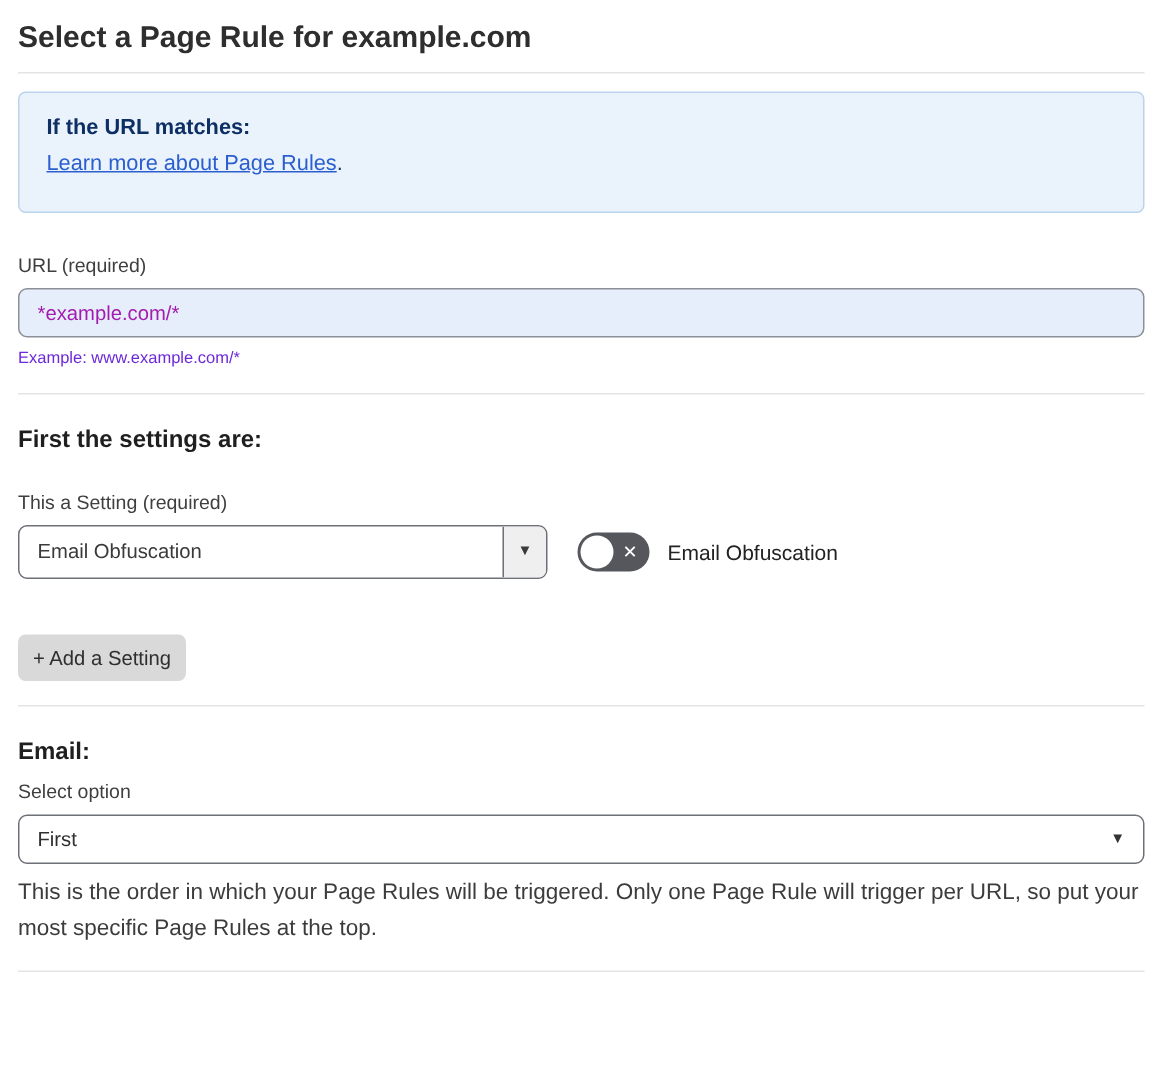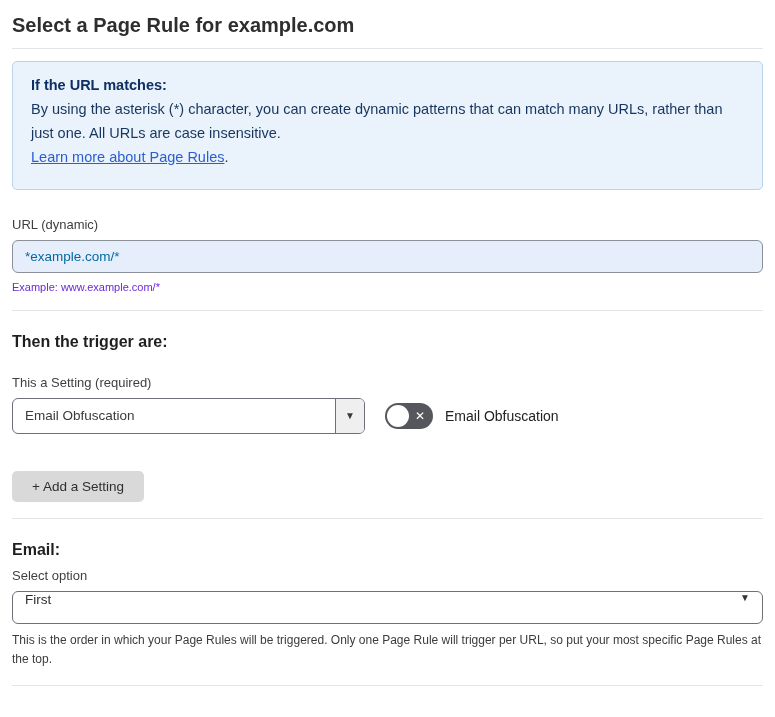--- a/index.html
+++ b/index.html
@@ -56,21 +56,21 @@
   .url-input{
     display:block;
     width:100%;
     height:33px;
     background:var(--input-bg);
     border:1px solid #8a8f98;
     border-radius:6px;
     padding:0 12px;
     font-family:"Liberation Sans", sans-serif;
     font-size:13.5px;
-    color:#0369a1;
+    color:#a21caf;
     outline:none;
   }
   .example-text{
     font-size:11px;
     color:#6d28d9;
     margin:8px 0 17px 0;
   }
   .section-heading{
     font-size:16px;
     font-weight:bold;
@@ -148,76 +148,76 @@
   .toggle-label{
     margin-left:12px;
     font-size:14px;
     color:#222;
   }
   .btn{
     display:inline-flex;
     align-items:center;
     justify-content:center;
     height:31px;
-    padding:0 20px;
+    padding:0 10px;
     border:0;
     border-radius:5px;
     font-family:"Liberation Sans", sans-serif;
     font-size:13.5px;
     cursor:pointer;
   }
   .btn-gray{
     background:var(--gray-button-bg);
     color:#2f2f2f;
   }
   .add-setting{margin:37px 0 16px 0;}
   .order-label{margin-top:9px;}
   .select-box{
     display:flex;
+    align-items:center;
     justify-content:space-between;
     width:100%;
     height:33px;
     border:1px solid #6d7076;
     border-radius:6px;
     background:#fff;
     padding:0 12px;
     font-size:13.5px;
     color:#2f2f2f;
     cursor:pointer;
   }
   .select-caret{font-size:10px;color:#333;}
   .order-desc{
-    font-size:12px;
+    font-size:15px;
     color:#3c3c3c;
     line-height:1.6;
     margin:7px 0 16px 0;
   }
 </style>
 </head>
 <body>
 
 
 
 <h1 class="page-title">Select a Page Rule for example.com</h1>
 
 <hr class="divider">
 
 <div class="info-box">
   <div class="info-heading">If the URL matches:</div>
-  <div class="info-body">By using the asterisk (*) character, you can create dynamic patterns that can match many URLs, rather than just one. All URLs are case insensitive.</div>
   <div><a class="info-link">Learn more about Page Rules</a><span>.</span></div>
 </div>
 
-<label class="field-label">URL (dynamic)</label>
+<label class="field-label">URL (required)</label>
 <input class="url-input" type="text" value="*example.com/*" style="">
 <div class="example-text">Example: www.example.com/*</div>
 
 <hr class="divider">
 
-<h2 class="section-heading">Then the trigger are:</h2>
+<h2 class="section-heading">First the settings are:</h2>
 
 <label class="field-label picker-label">This a Setting (required)</label>
 
 <div class="setting-row">
   <div class="combo">
     <span class="combo-value">Email Obfuscation</span>
     <span class="combo-arrow">▼</span>
   </div>
   <div class="toggle-wrap">
     <div class="toggle">

